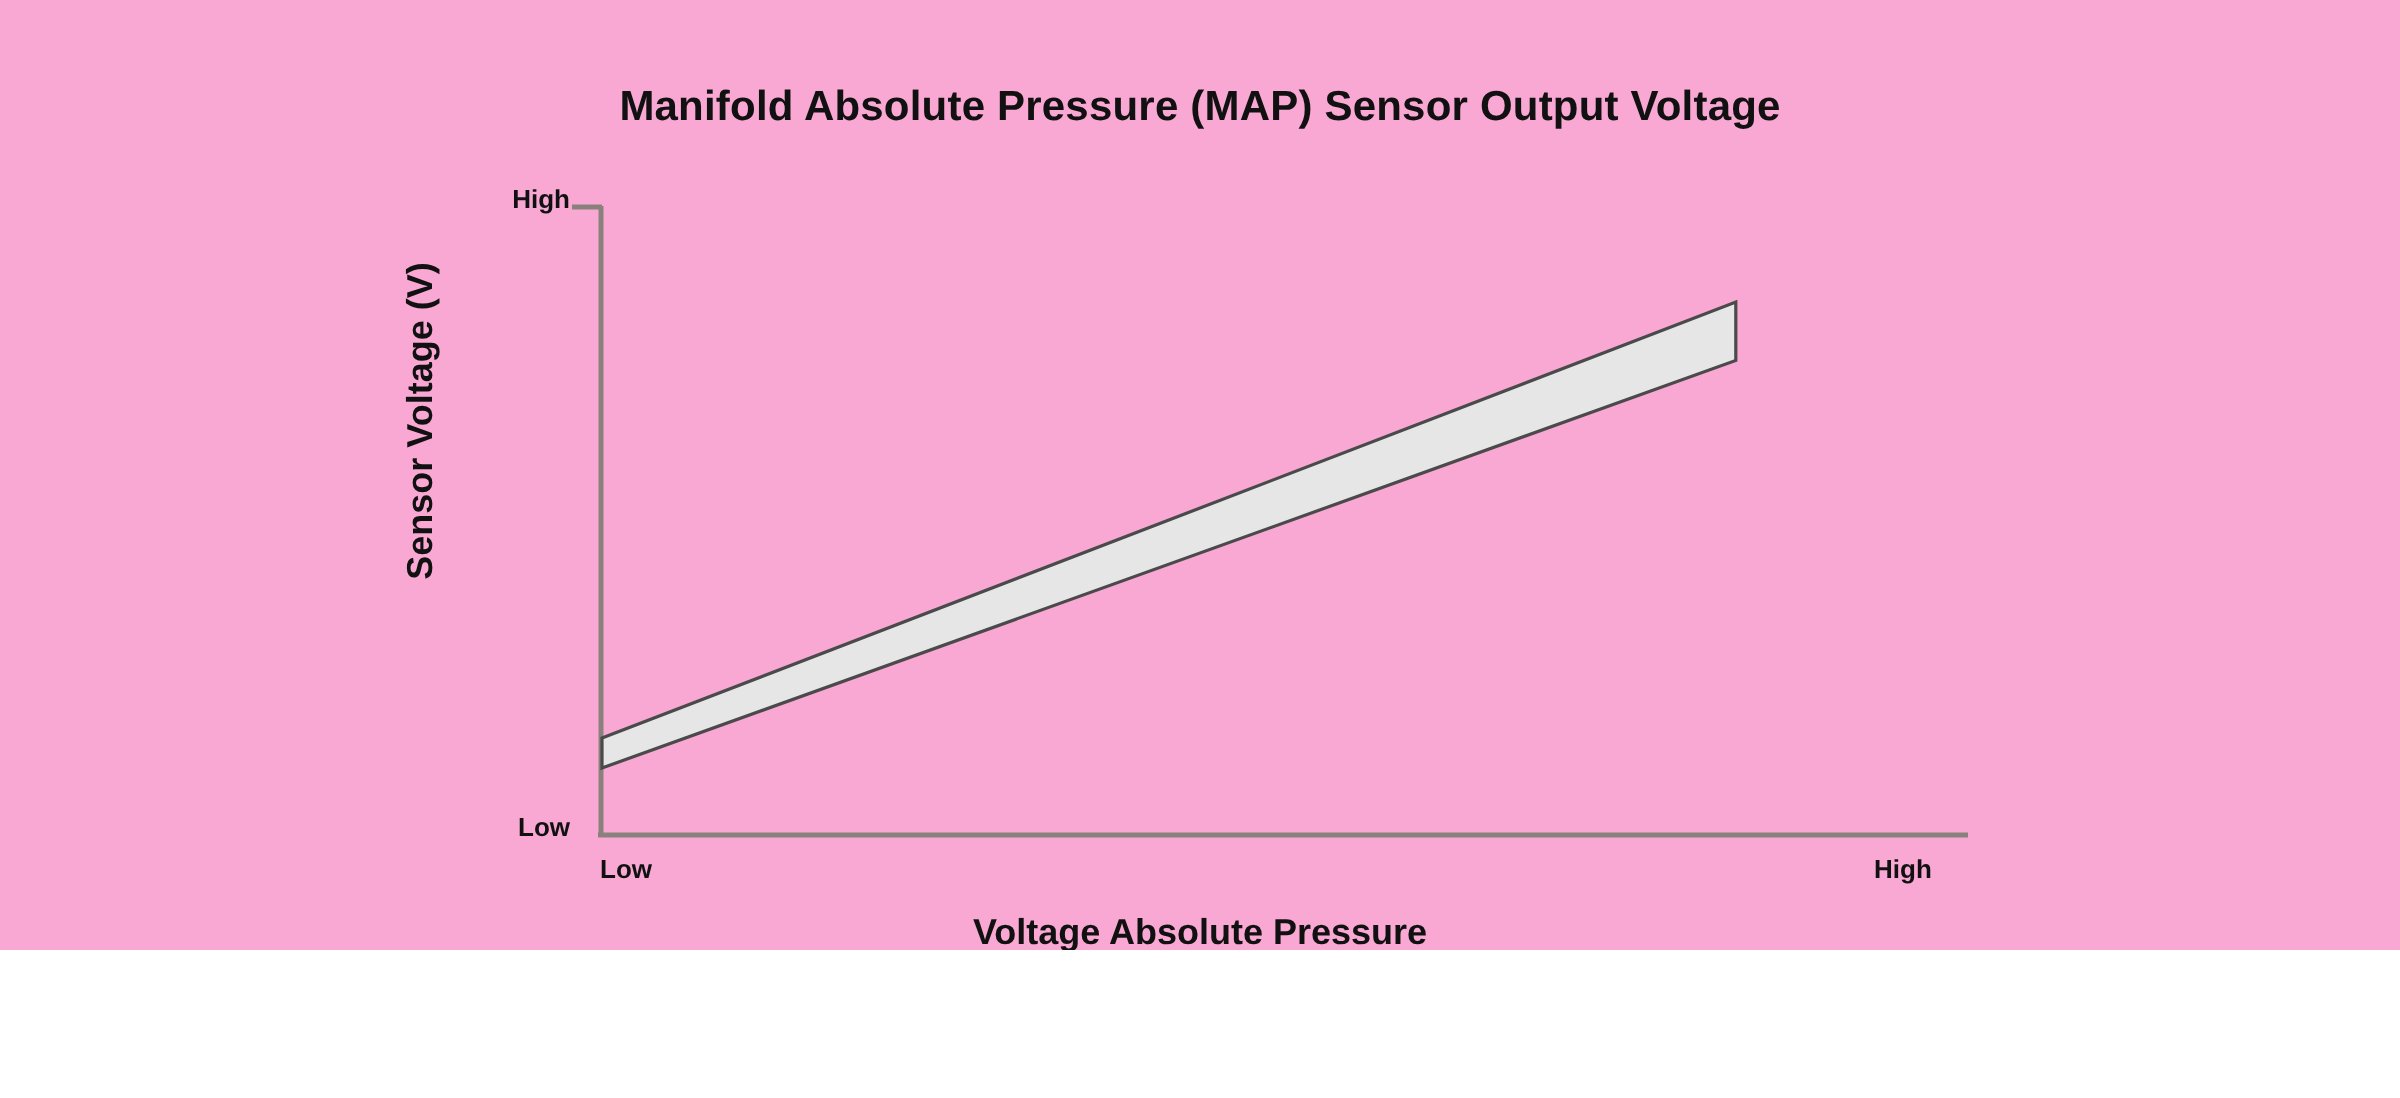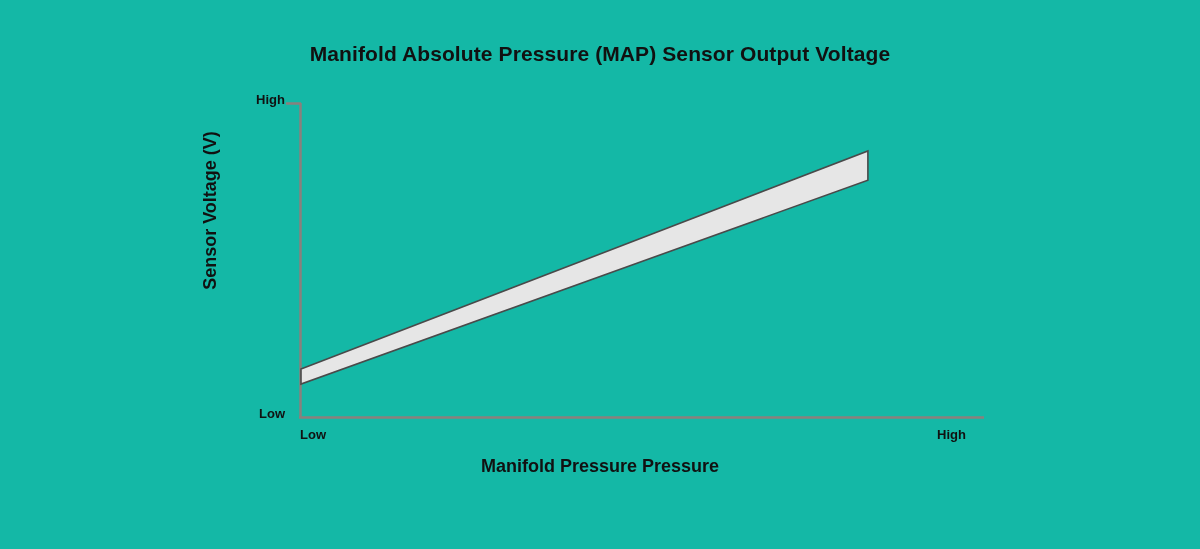--- a/index.html
+++ b/index.html
@@ -7,22 +7,22 @@
     margin: 0;
     padding: 0;
     background: #ffffff;
   }
   body {
     font-family: "Liberation Sans", sans-serif;
   }
   #figure {
     position: relative;
     width: 1200px;
-    height: 549px;
-    background: #14b8a6;
+    height: 475px;
+    background: #f9a8d4;
     overflow: hidden;
   }
   #chart-title {
     position: absolute;
     left: 0;
     top: 42px;
     width: 1200px;
     text-align: center;
     font-size: 21px;
     font-weight: bold;
@@ -111,19 +111,19 @@
   </svg>
 
   <div class="axis-tick-label" id="ytick-high">High</div>
 
   <div class="axis-tick-label" id="ytick-low">Low</div>
 
   <div class="axis-tick-label" id="xtick-low">Low</div>
 
   <div class="axis-tick-label" id="xtick-high">High</div>
 
-  <div id="xaxis-title">Manifold Pressure Pressure</div>
+  <div id="xaxis-title">Voltage Absolute Pressure</div>
 
   <div id="yaxis-title-wrap">
     <div id="yaxis-title">Sensor Voltage (V)</div>
   </div>
 
 </div>
 
 </body></html>

